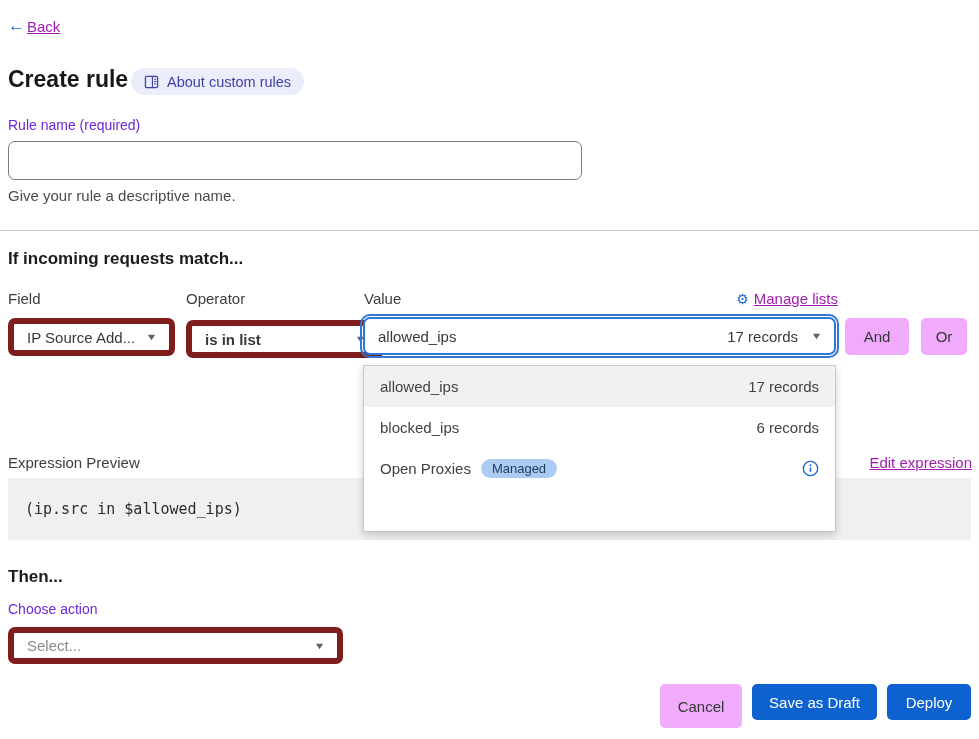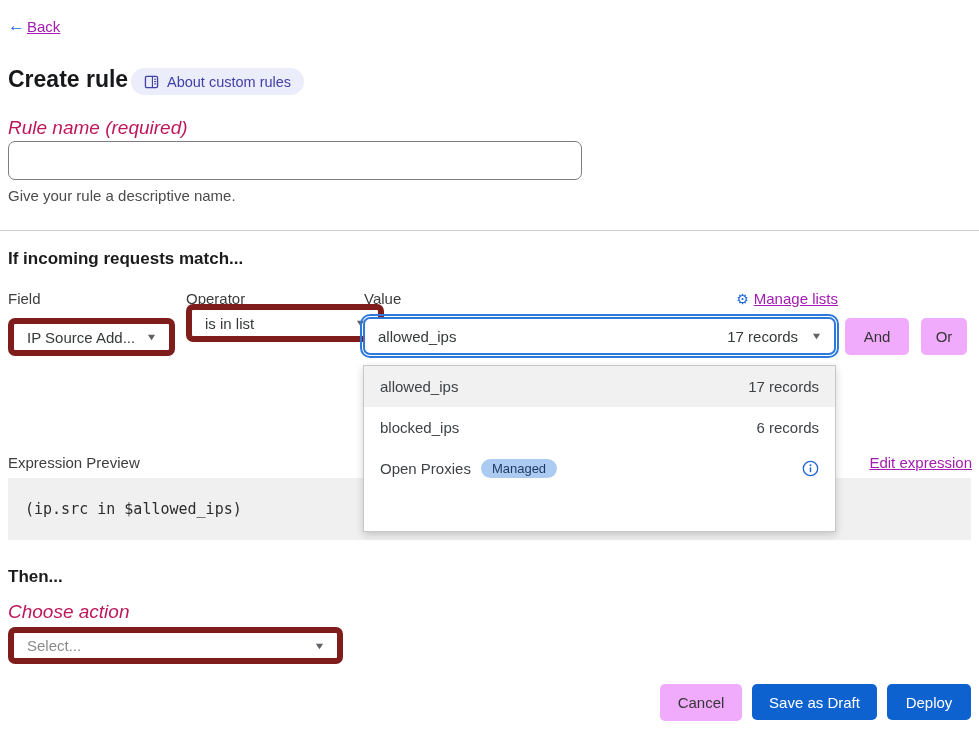--- a/index.html
+++ b/index.html
@@ -12,42 +12,42 @@
   .back-link { top: 16px; left: 8px; font-size: 16px; display: flex; align-items: center; gap: 2px; }
   .back-arrow { text-decoration: none; color: #2268d3; font-size: 17px; }
 
   
   .page-title { top: 66px; left: 8px; font-size: 23px; font-weight: 700; color: #17181a; }
   .about-pill { top: 68px; left: 131px; height: 27px; display: inline-flex; align-items: center; gap: 8px;
     background: #ecedfa; color: #4040a8; border-radius: 14px; padding: 0 13px; font-size: 14.5px; cursor: pointer; }
   .about-pill svg { display: block; }
 
   
-  .field-label { font-size: 19px; color: #be185d; font-style: italic; }
+  .field-label { font-size: 14px; color: #6d28d9; }
   .rule-name-label { top: 117px; left: 8px; }
   .rule-name-input { top: 141px; left: 8px; width: 574px; height: 39px; border: 1px solid #7d7d7d;
     border-radius: 7px; font-size: 15px; padding: 0 12px; font-family: "Liberation Sans", sans-serif; outline: none; }
   .rule-helper { top: 187px; left: 8px; font-size: 15px; color: #4b4b4b; }
 
   .divider { top: 230px; left: 0; width: 979px; height: 0; border-top: 1px solid #cccccc; }
 
   .section-heading { font-size: 17px; font-weight: 700; color: #1b1b1b; }
   .match-heading { top: 249px; left: 8px; }
 
   .col-label { top: 290px; font-size: 15px; color: #3d3d3d; }
   .manage-lists { top: 290px; left: 730px; width: 108px; display: flex; align-items: center; gap: 5px;
     justify-content: flex-end; font-size: 15px; }
   .gear-icon { font-size: 14px; color: #2268d3; text-decoration: none; line-height: 1; }
 
   
   .select { position: absolute; height: 38px; border: 6px solid #7f1d1d; border-radius: 7px; background: #fff;
     display: flex; align-items: center; padding: 0 13px; font-size: 15px; color: #36393a; cursor: pointer; }
   .select .caret { margin-left: auto; font-size: 9px; color: #5f6368; transform: scaleX(1.35); }
   .field-select { top: 318px; left: 8px; width: 167px; }
-  .operator-select { top: 304px; left: 186px; width: 198px; }
+  .operator-select { top: 320px; left: 186px; width: 198px; font-weight: bold; }
   .value-select { top: 317px; left: 363px; width: 473px; border: 2px solid #2f79dc; border-radius: 7px;
     outline: 2px solid #2f79dc; outline-offset: 1px; }
   .value-select .records { margin-left: auto; color: #36393a; }
   .value-select .caret { margin-left: 14px; }
 
   .gray-btn { position: absolute; height: 37px; background: #f0abfc; color: #363636; border: none;
     border-radius: 5px; font-size: 15px; font-family: "Liberation Sans", sans-serif; cursor: pointer; }
   .and-btn { top: 318px; left: 845px; width: 64px; }
   .or-btn { top: 318px; left: 921px; width: 46px; }
 
@@ -71,21 +71,21 @@
 
   
   .then-heading { top: 567px; left: 8px; }
   .action-label { top: 601px; left: 8px; }
   .action-select { top: 627px; left: 8px; width: 335px; height: 37px; }
   .action-select .placeholder { color: #8a8a8a; }
 
   
   .blue-btn { position: absolute; height: 36px; background: #0d62cf; color: #ffffff; border: none;
     border-radius: 5px; font-size: 15px; font-family: "Liberation Sans", sans-serif; cursor: pointer; }
-  .cancel-btn { top: 684px; left: 660px; width: 82px; height: 37px; }
+  .cancel-btn { top: 684px; left: 660px; width: 82px; height: 44px; }
   .save-draft-btn { top: 684px; left: 752px; width: 125px; }
   .deploy-btn { top: 684px; left: 887px; width: 84px; }
 </style>
 </head>
 <body>
 
 <div class="abs back-link">
   <span class="back-arrow">←</span>
     <span class="link">Back</span>
 </div>

